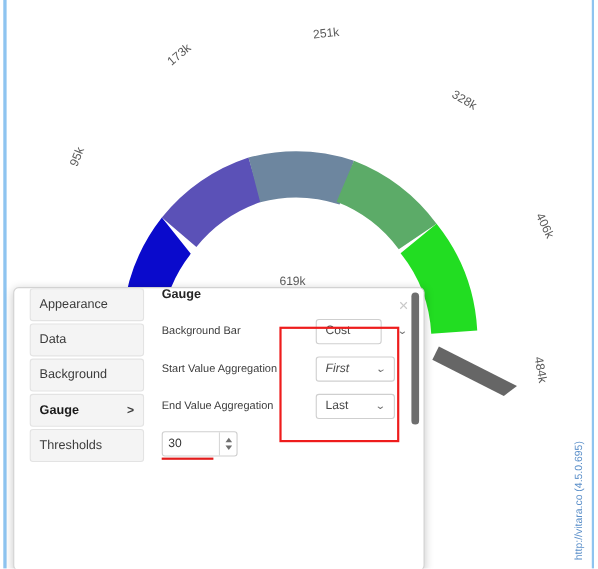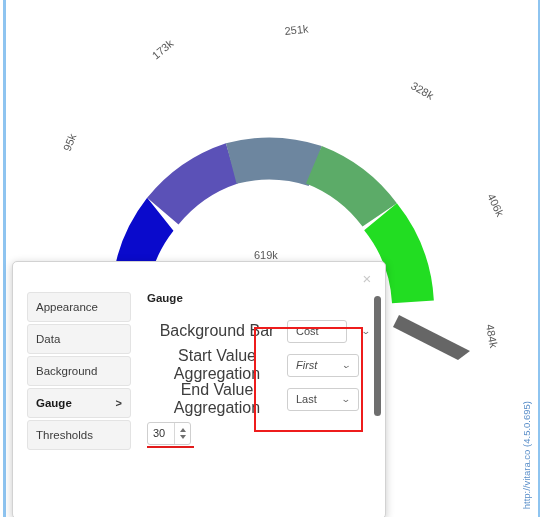--- a/index.html
+++ b/index.html
@@ -82,21 +82,20 @@
     height: 16px;
     line-height: 16px;
     text-align: center;
     color: #c9c9c9;
     font-size: 15px;
     cursor: pointer;
     user-select: none;
   }
   .dialog-body {
     display: flex;
-    padding-top: 30px;
     height: 226px;
     box-sizing: border-box;
   }
   
   .nav-list {
     width: 118px;
     padding-left: 14px;
     box-sizing: border-box;
     flex: none;
   }
@@ -137,25 +136,24 @@
     color: #242424;
     margin: 0 0 11px 0;
   }
   .field-row {
     display: flex;
     align-items: center;
     height: 32px;
     margin-bottom: 2px;
   }
   .field-label {
-    font-size: 16px;
+    font-size: 10px;
     color: #3d3d3d;
     width: 140px;
     flex: none;
-    text-align: center;
   }
   .select-box {
     position: relative;
     height: 23px;
     border: 1px solid #cfcfcf;
     border-radius: 3px;
     background: #fff;
     font-size: 11px;
     color: #4a4a4a;
     display: flex;
@@ -174,21 +172,21 @@
   .w-first { width: 72px; font-style: italic; }
   .w-last  { width: 72px; }
 
   .spinner {
     display: flex;
     height: 23px;
     border: 1px solid #cfcfcf;
     border-radius: 3px;
     background: #fff;
     box-sizing: border-box;
-    width: 44px;
+    width: 69px;
     position: relative;
   }
   .spinner .val {
     flex: 1;
     font-size: 11px;
     color: #333;
     display: flex;
     align-items: center;
     padding-left: 5px;
   }

